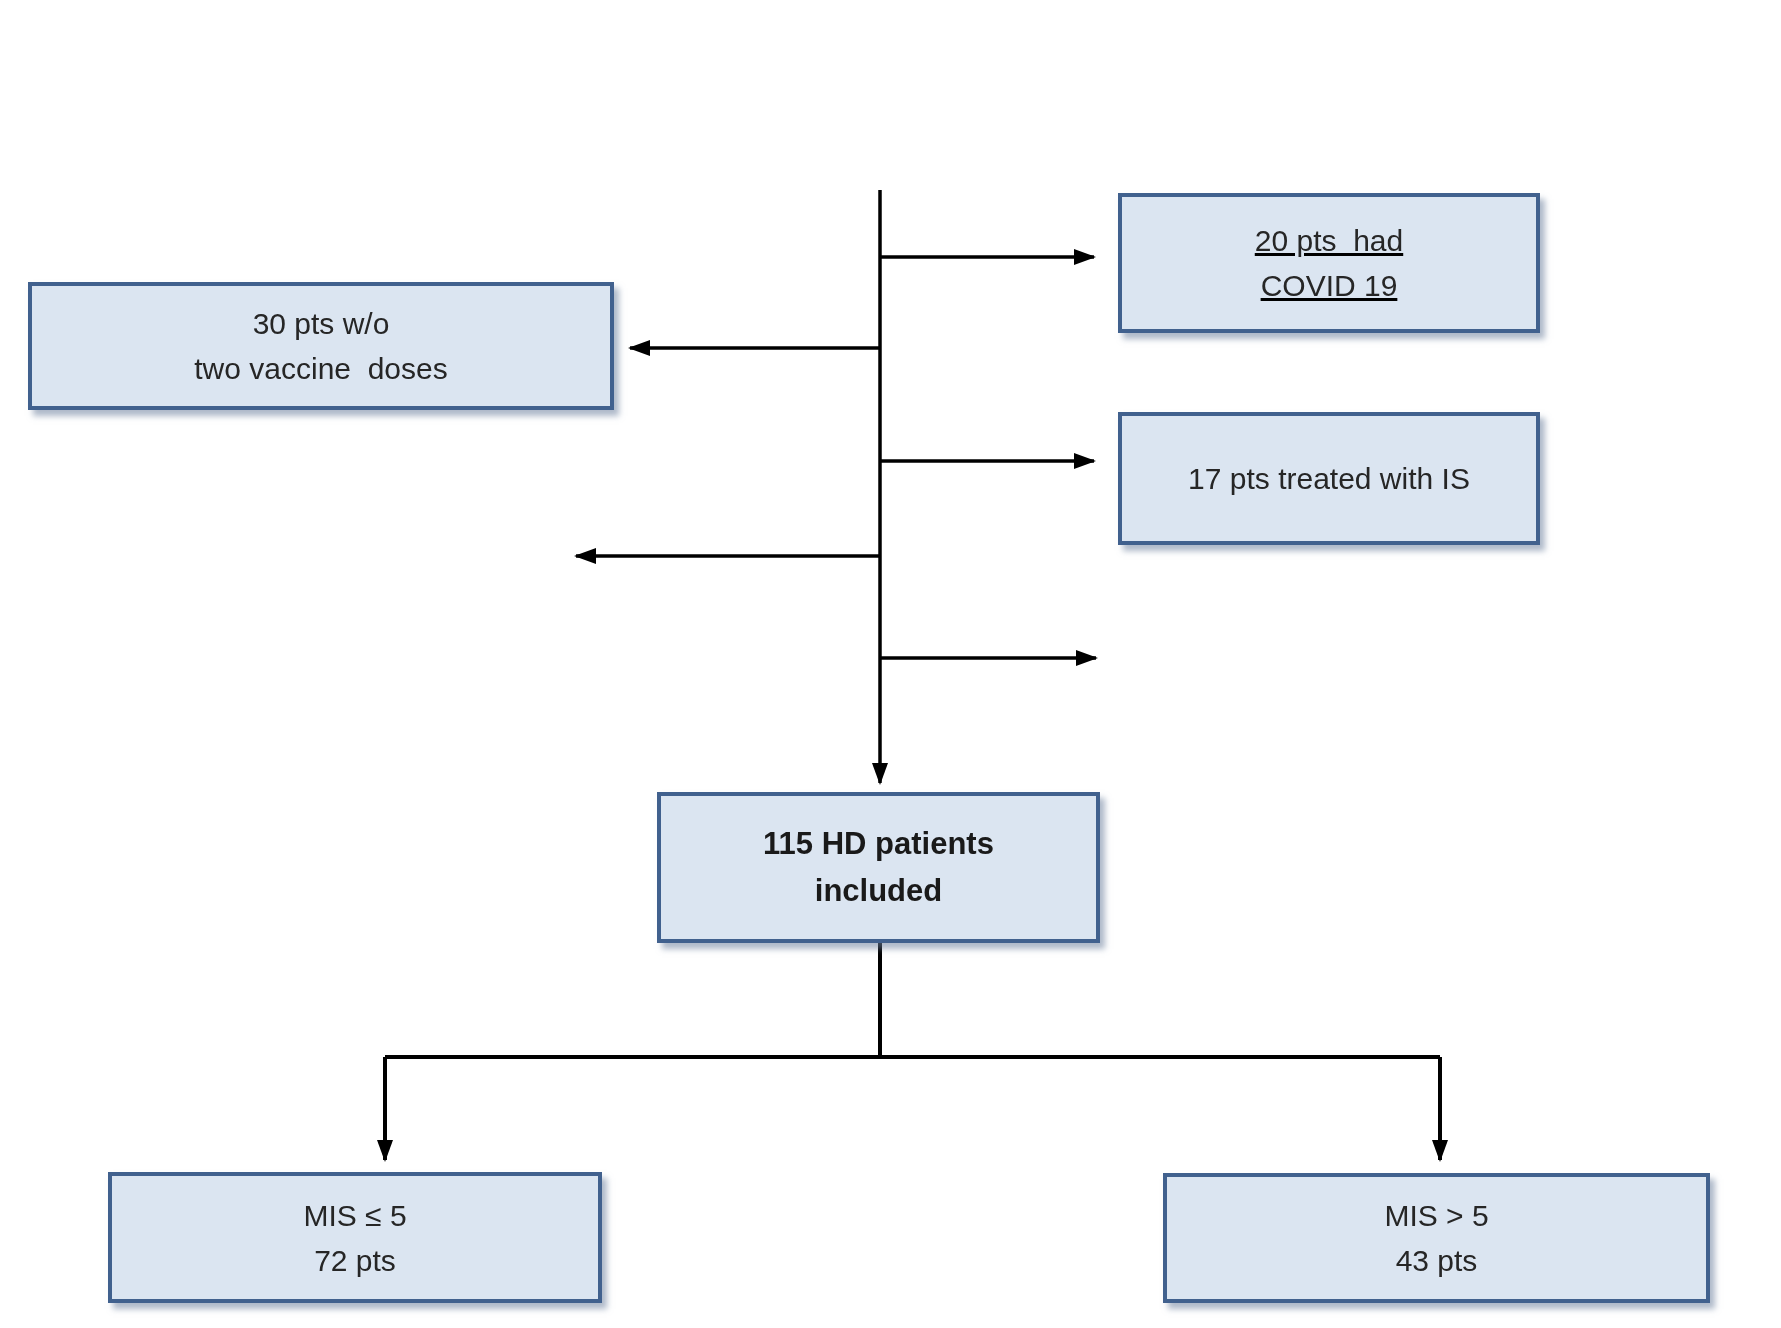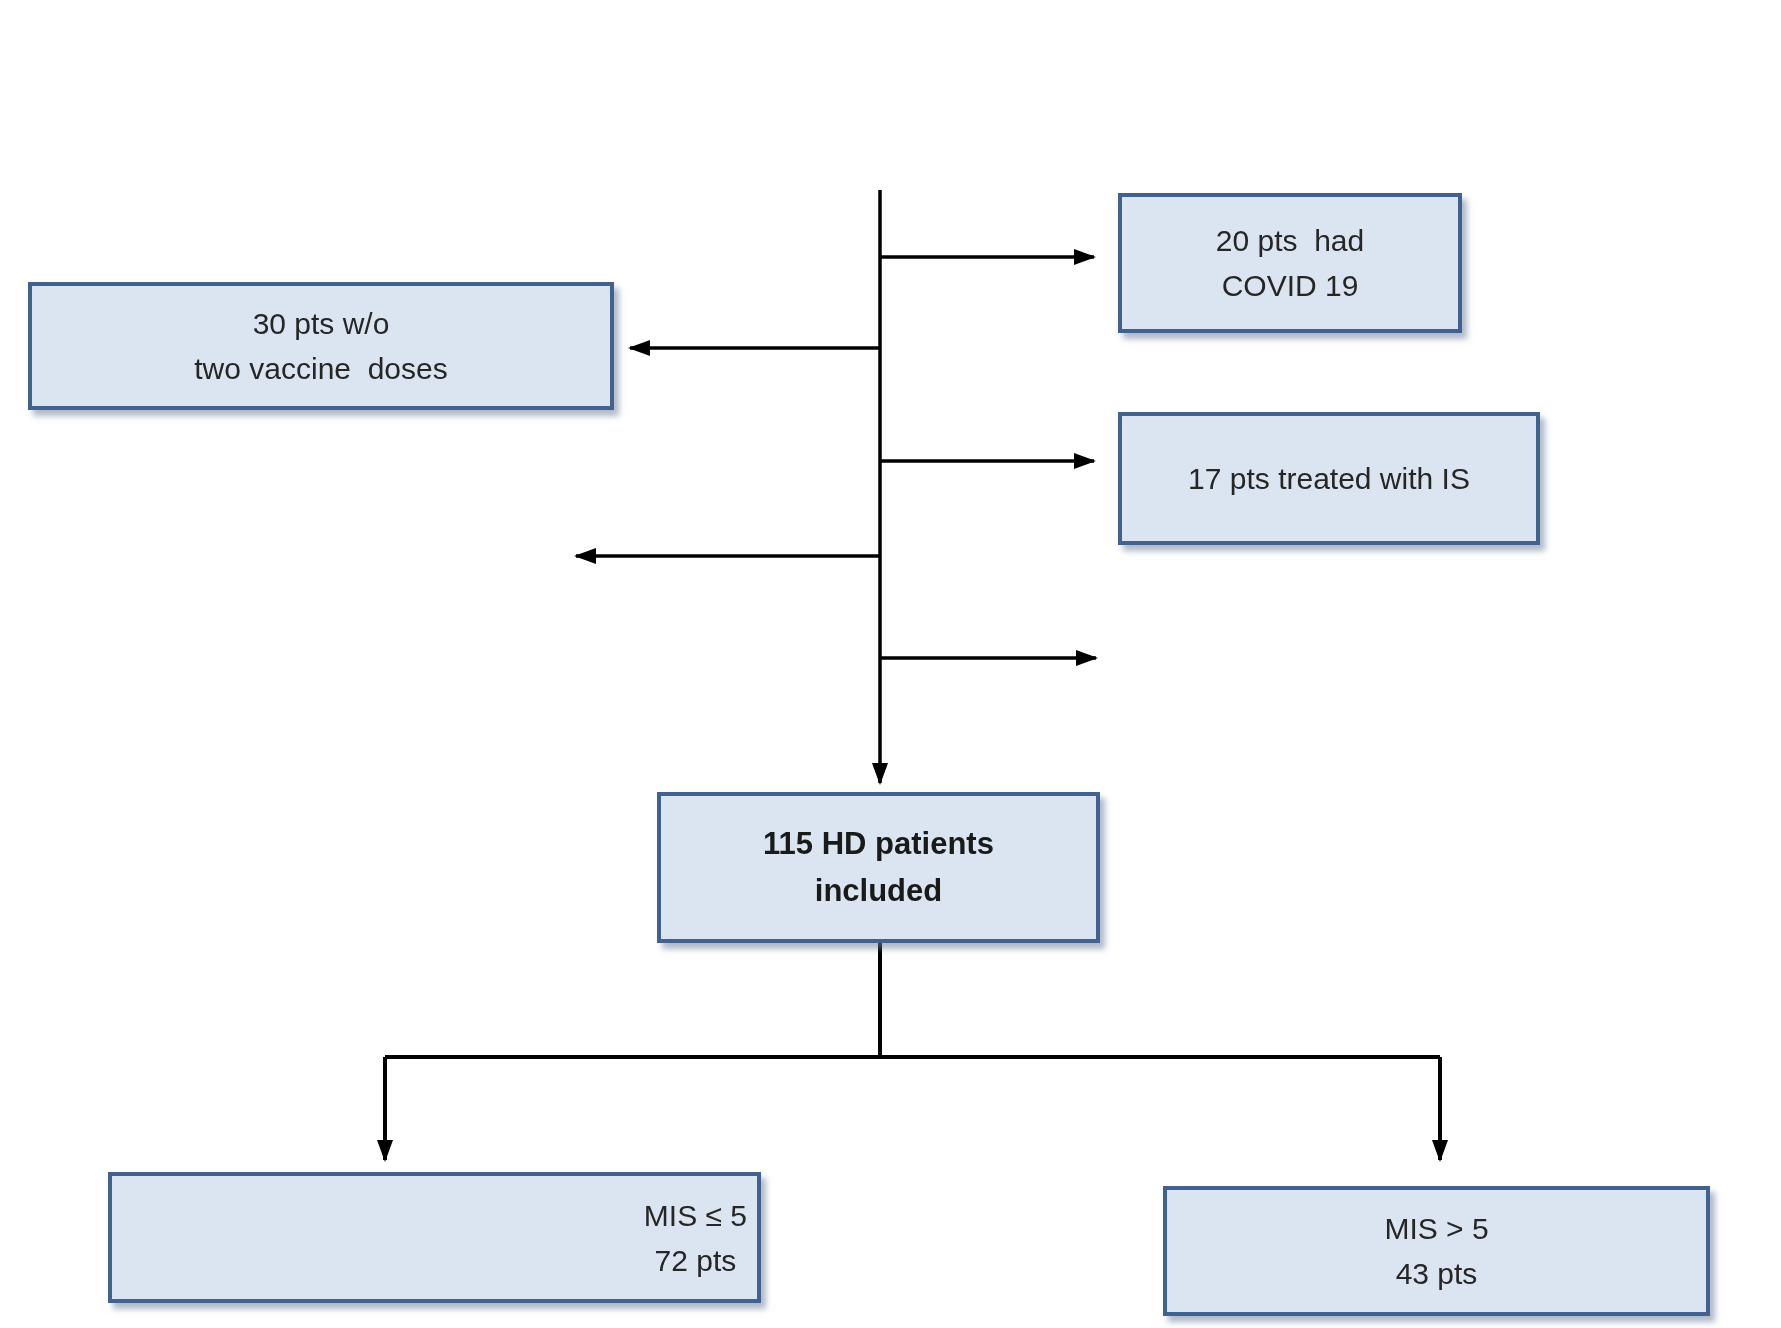--- a/index.html
+++ b/index.html
@@ -40,28 +40,28 @@
     color: #262626;
     padding: 2px 10px;
   }
   .node.bold .label {
     font-weight: bold;
     font-size: 31px;
     color: #1a1a1a;
   }
   
   .n-total            { left: 663px;  top: 14px;   width: 434px; height: 176px; }
-  .n-covid            { left: 1118px; top: 193px;  width: 344px; height: 140px; }
+  .n-covid            { left: 1118px; top: 193px;  width: 422px; height: 140px; text-decoration: underline; }
   .n-no-two-doses     { left: 28px;   top: 282px;  width: 586px; height: 128px; }
   .n-is-treated       { left: 1118px; top: 412px;  width: 422px; height: 133px; }
   .n-started-dialysis { left: 15px;   top: 493px;  width: 545px; height: 172px; }
   .n-no-consent       { left: 1120px; top: 620px;  width: 463px; height: 132px; }
   .n-included         { left: 657px;  top: 792px;  width: 443px; height: 151px; align-items: center; }
-  .n-mis-low          { left: 108px;  top: 1172px; width: 653px; height: 131px; justify-content: flex-end; }
-  .n-mis-high         { left: 1163px; top: 1173px; width: 547px; height: 130px; margin-top: 13px; }
+  .n-mis-low          { left: 108px;  top: 1172px; width: 494px; height: 131px; }
+  .n-mis-high         { left: 1163px; top: 1173px; width: 547px; height: 130px; }
 </style>
 </head>
 <body>
 
 <div class="stage">
 
   <svg class="connectors" viewBox="0 0 1781 1328" xmlns="http://www.w3.org/2000/svg">
     <defs>
       <marker id="arrow" markerUnits="userSpaceOnUse" markerWidth="26" markerHeight="20" refX="20" refY="8" orient="auto">
         <path d="M0,0 L22,8 L0,16 Z" fill="#000000"></path>

